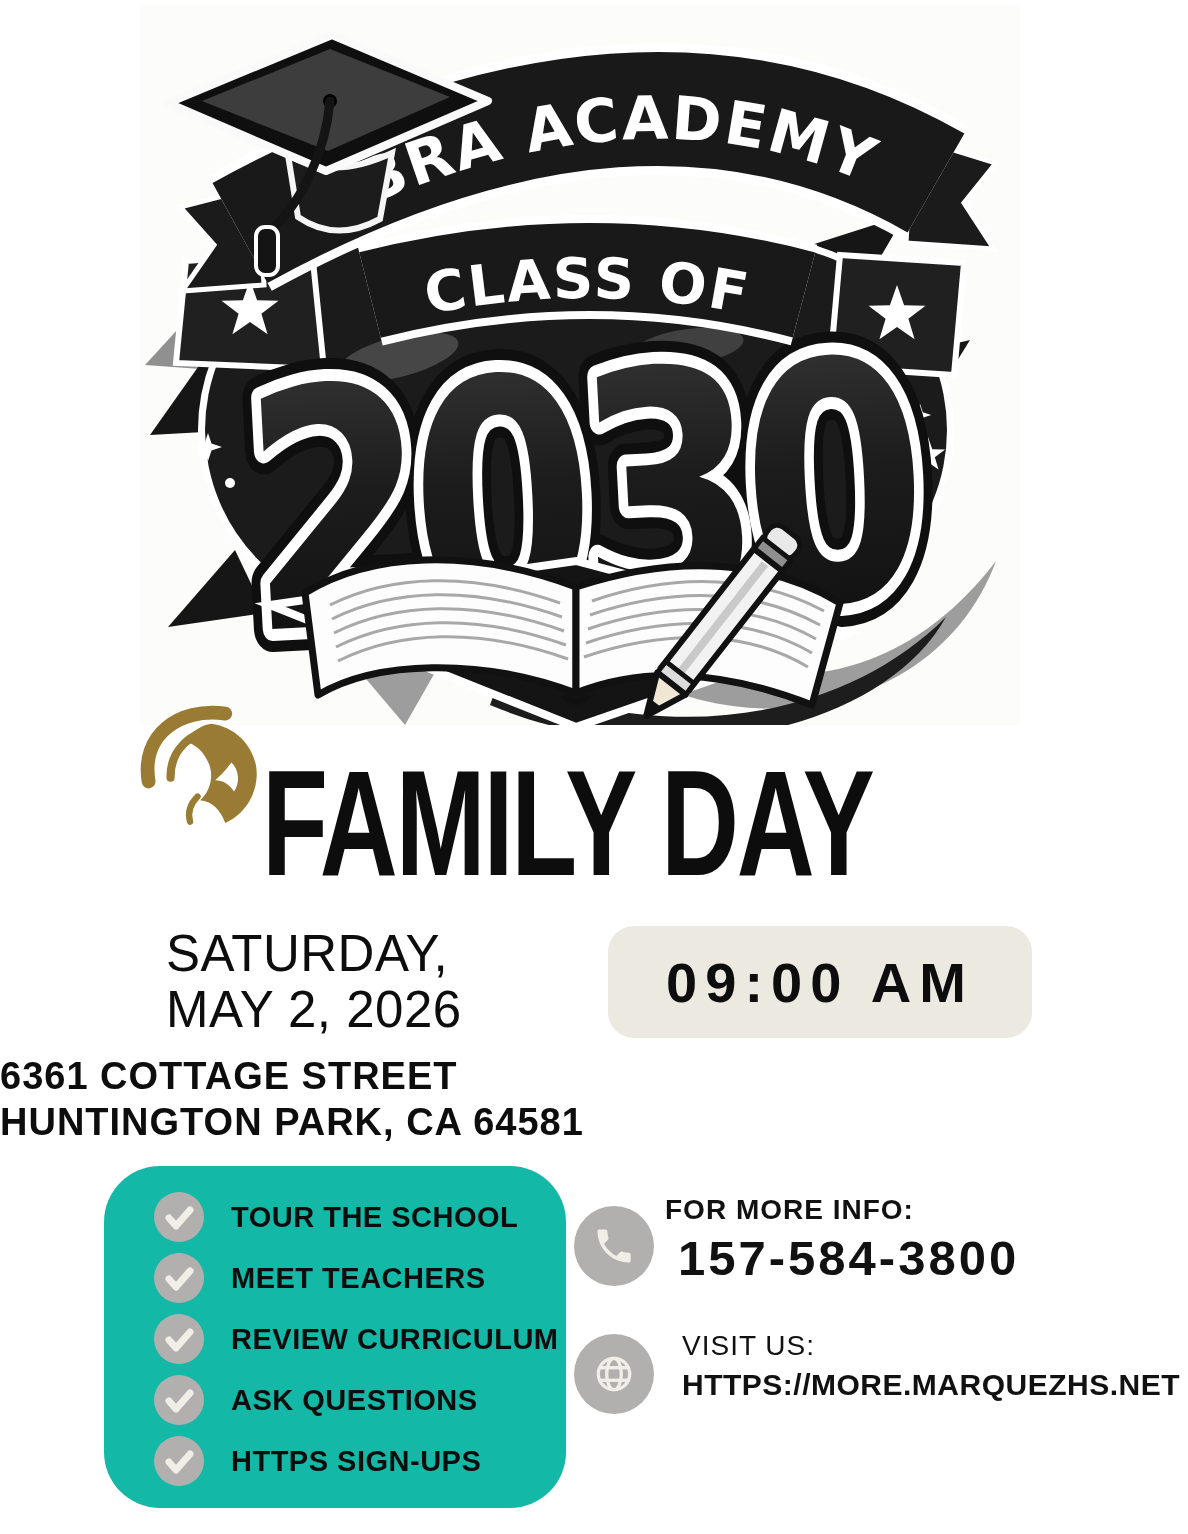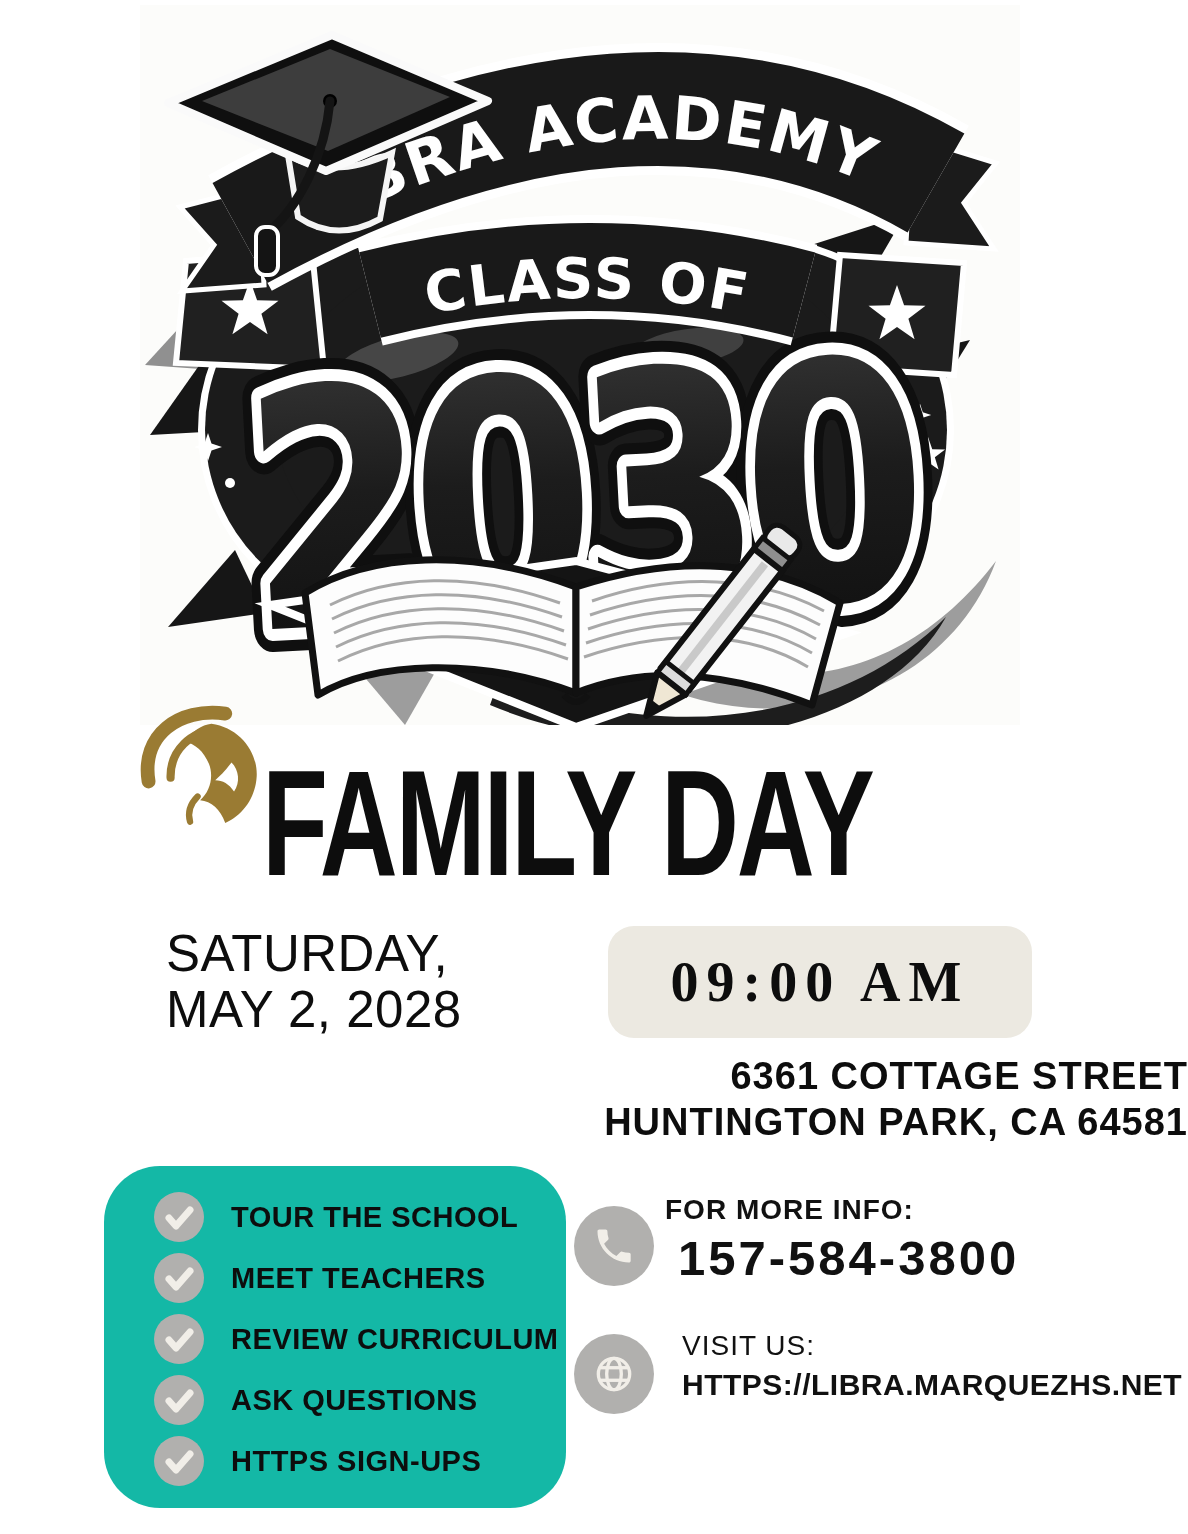--- a/index.html
+++ b/index.html
@@ -24,24 +24,24 @@
   .date{
     position:absolute;left:166px;top:926px;
     font-size:51px;font-weight:normal;line-height:1.1;letter-spacing:.5px;color:#0d0d0d;
     white-space:nowrap;
   }
   .time-badge{
     position:absolute;left:608px;top:926px;width:424px;height:112px;
     background:#ece9e1;border-radius:26px;
     display:flex;align-items:center;justify-content:center;
   }
-  .time-badge span{font-size:56px;font-weight:bold;letter-spacing:8px;color:#0d0d0d;font-family:Liberation Serif, serif;}
+  .time-badge span{font-size:56px;font-weight:bold;letter-spacing:8px;color:#0d0d0d;}
   
   .address{
-    position:absolute;left:0;top:1054px;width:1188px;text-align:right;
+    position:absolute;left:0;top:1054px;width:1188px;text-align:left;
     font-size:38px;font-weight:bold;line-height:1.2;letter-spacing:1px;color:#0d0d0d;
   }
   
   .checklist{
     position:absolute;left:104px;top:1166px;width:462px;height:342px;
     background:#14b8a6;border-radius:56px;box-sizing:border-box;
     padding:26px 0 0 50px;
   }
   .check-row{display:flex;align-items:center;gap:27px;height:50px;margin-bottom:11px;}
   .check-row svg{width:50px;height:50px;flex:0 0 50px;}
@@ -196,21 +196,21 @@
       <path d="M120,36 C164,42 194,80 192,120 C190,154 170,182 142,194 C134,172 120,160 102,158 C118,144 124,120 116,100 C108,80 94,68 76,64 C90,48 104,38 120,36 Z" fill="#9a7b33"></path>
       <path d="M152,98 C164,110 166,130 156,144 C148,132 138,126 126,126 C138,116 144,108 152,98 Z" fill="#ffffff"></path>
       <path d="M98,152 C86,164 82,178 86,192" stroke="#9a7b33" stroke-width="10" fill="none" stroke-linecap="round"></path>
     </svg>
   </div>
 
   <h1 class="title">FAMILY DAY</h1>
 
   <div class="date">
     <div>SATURDAY,</div>
-    <div>MAY 2, 2028</div>
+    <div>MAY 2, 2026</div>
   </div>
   <div class="time-badge">
     <span>09:00 AM</span>
   </div>
 
   <div class="address">
     <div>6361 COTTAGE STREET</div>
     <div>HUNTINGTON PARK, CA 64581</div>
   </div>
 
@@ -264,15 +264,15 @@
     <svg width="46" height="46" viewBox="0 0 44 44">
       <g stroke="#f1eee8" stroke-width="3.2" fill="none">
         <circle cx="22" cy="22" r="15"></circle>
         <ellipse cx="22" cy="22" rx="7" ry="15"></ellipse>
         <line x1="8.2" y1="16" x2="35.8" y2="16"></line>
         <line x1="8.2" y1="28" x2="35.8" y2="28"></line>
       </g>
     </svg>
   </div>
   <div class="visit-label">VISIT US:</div>
-  <div class="website">HTTPS://LIBRA.MARQUEZHS.NET</div>
+  <div class="website">HTTPS://MORE.MARQUEZHS.NET</div>
 
 </div>
 
 </body></html>

